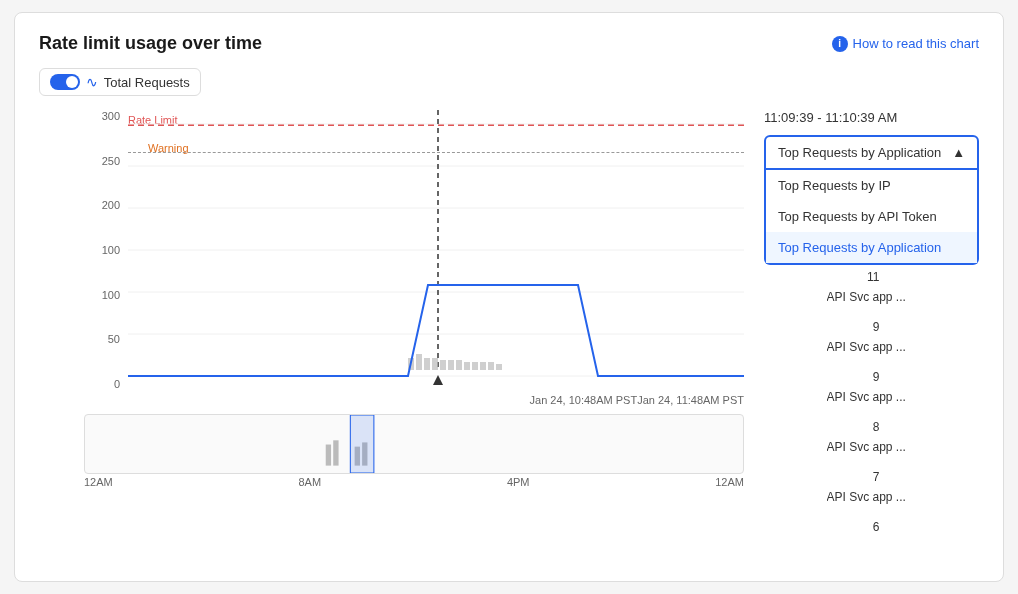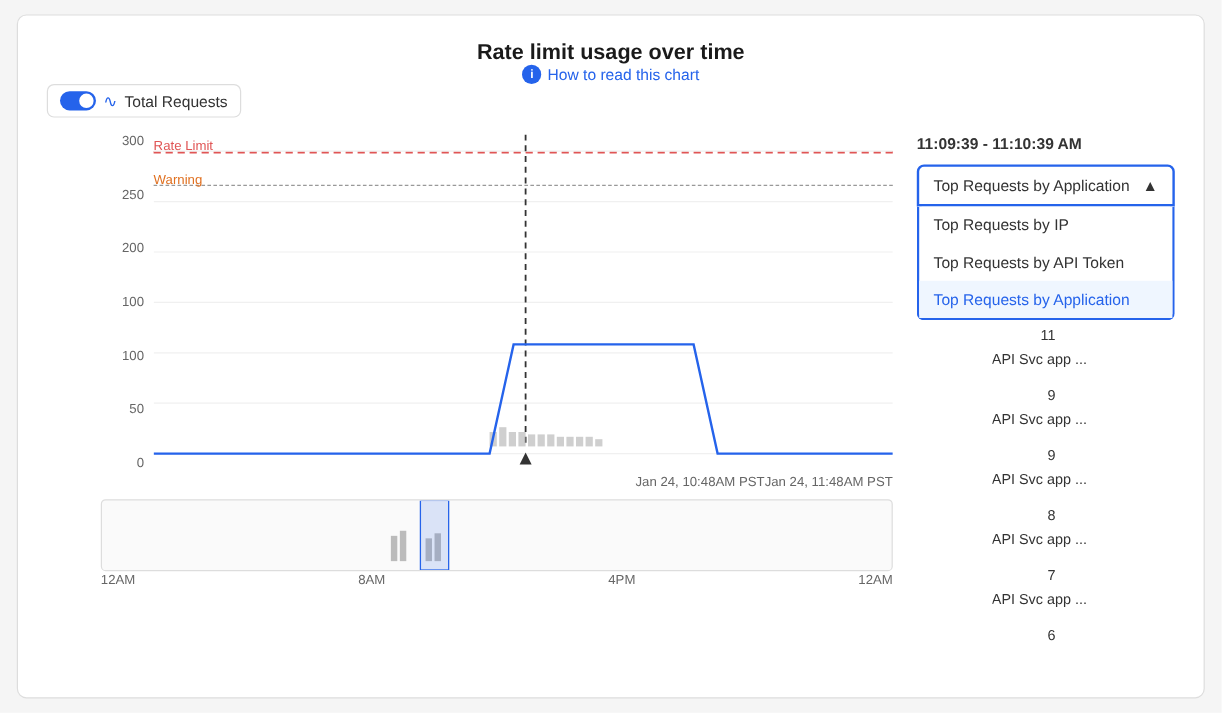--- a/index.html
+++ b/index.html
@@ -12,21 +12,21 @@
       width: 990px;
       min-height: 570px;
       padding: 20px 24px;
       position: relative;
     }
 
     .card-header {
       display: flex;
       justify-content: space-between;
       align-items: center;
-      flex-direction: column;
+      margin-bottom: 14px;
     }
 
     .card-title {
       font-size: 18px;
       font-weight: 700;
       color: #1a1a1a;
     }
 
     .how-to-link {
       display: flex;
@@ -131,21 +131,21 @@
       position: absolute;
       top: 4px;
       left: 0;
       font-size: 11px;
       color: #e05555;
     }
 
     .warning-label {
       position: absolute;
       top: 32px;
-      left: 0;
+      left: 20px;
       font-size: 11px;
       color: #e07020;
     }
 
     .rate-limit-line {
       position: absolute;
       top: 14px;
       left: 0; right: 0;
       border-top: 2px dashed #e05555;
     }
@@ -176,21 +176,21 @@
       color: #666;
     }
 
     .right-panel {
       flex: 1;
       padding-left: 20px;
     }
 
     .time-range {
       font-size: 13px;
-      font-weight: 700;
+      font-weight: 400;
       color: #333;
       margin-bottom: 10px;
     }
 
     .dropdown-container {
       position: relative;
       margin-bottom: 14px;
     }
 
     .dropdown-trigger {

